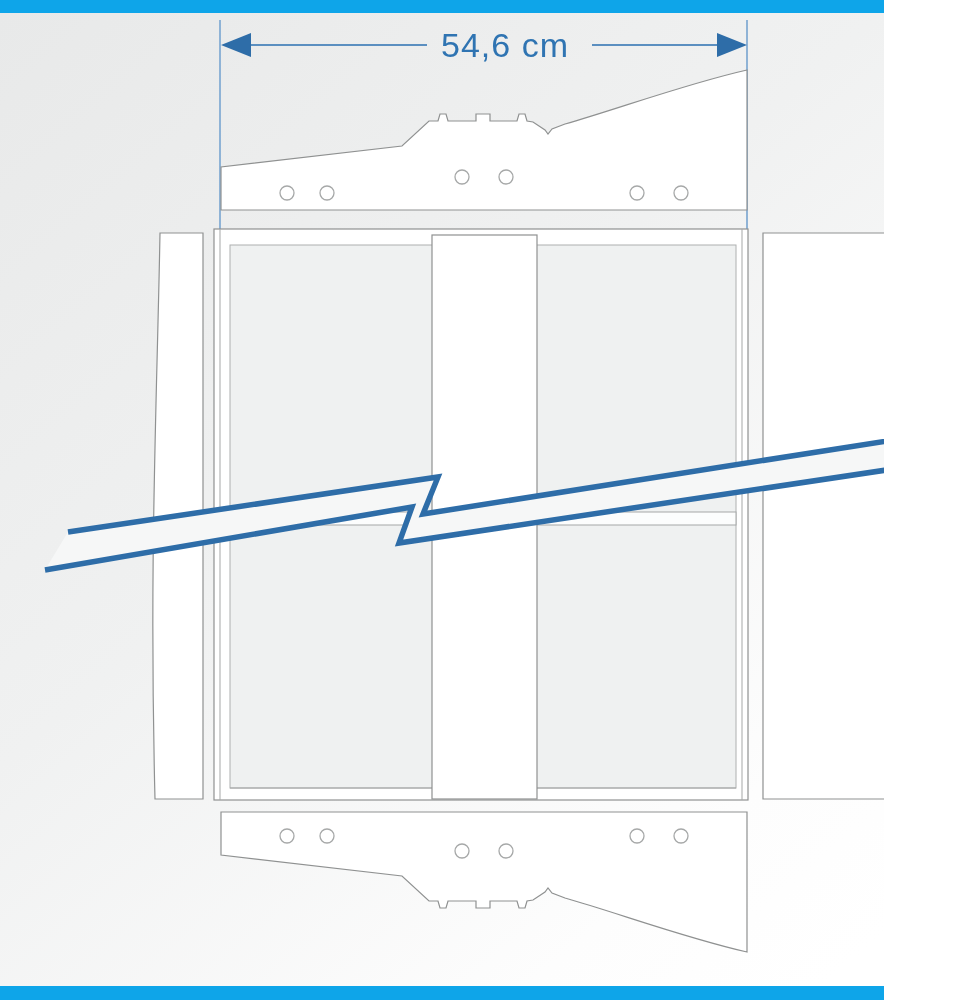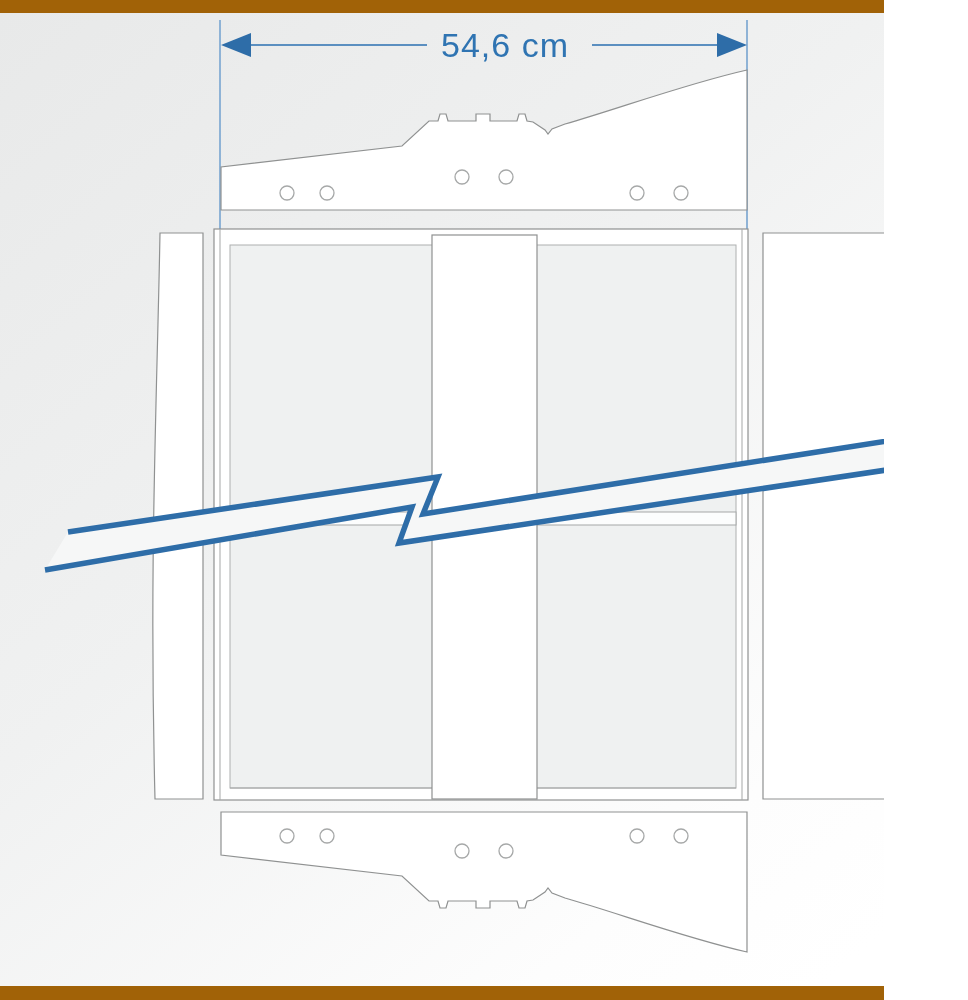--- a/index.html
+++ b/index.html
@@ -1,20 +1,20 @@
 <!DOCTYPE html>
 <html><head>
 <meta charset="utf-8">
 <style>
   html, body { margin: 0; padding: 0; background: #ffffff; }
   #canvas {
     position: relative;
     width: 884px;
     height: 1000px;
-    background: #a16207;
+    background: #0ea5e9;
     overflow: hidden;
     font-family: "Liberation Sans", sans-serif;
   }
   svg { display: block; }
   text.dim-label {
     font-family: "Liberation Sans", sans-serif;
     font-size: 34px;
     letter-spacing: 1px;
   }
 </style>

